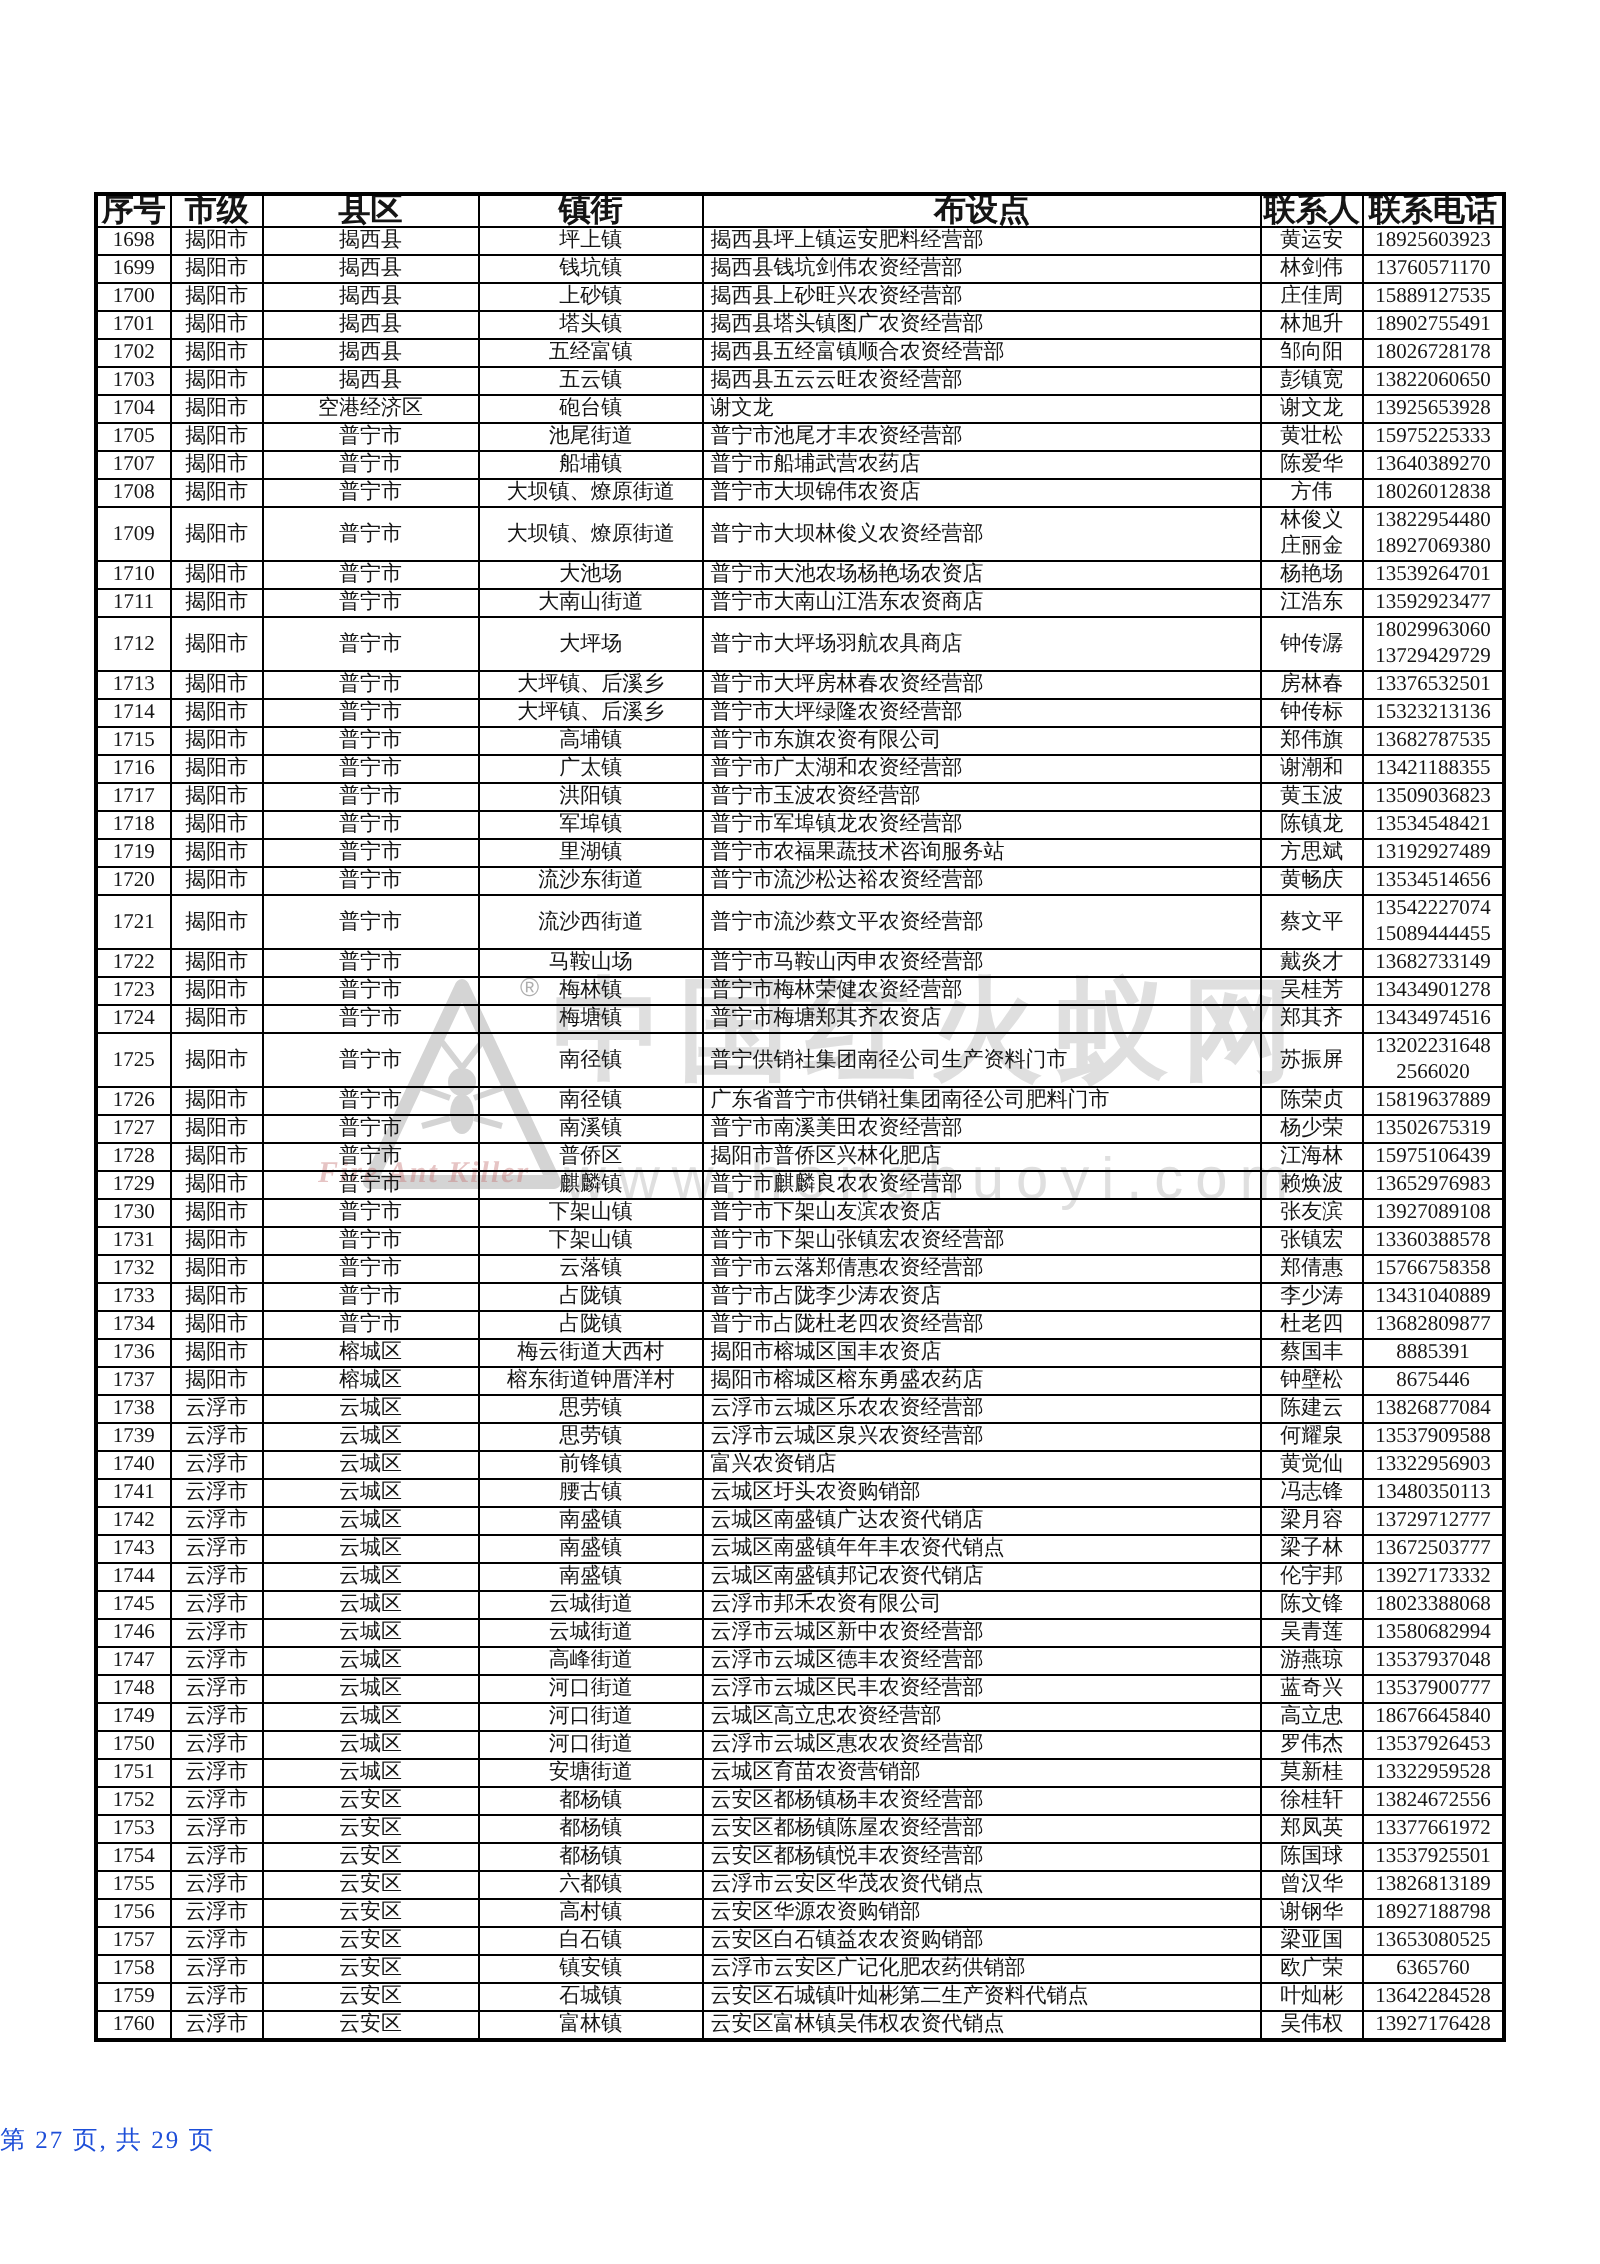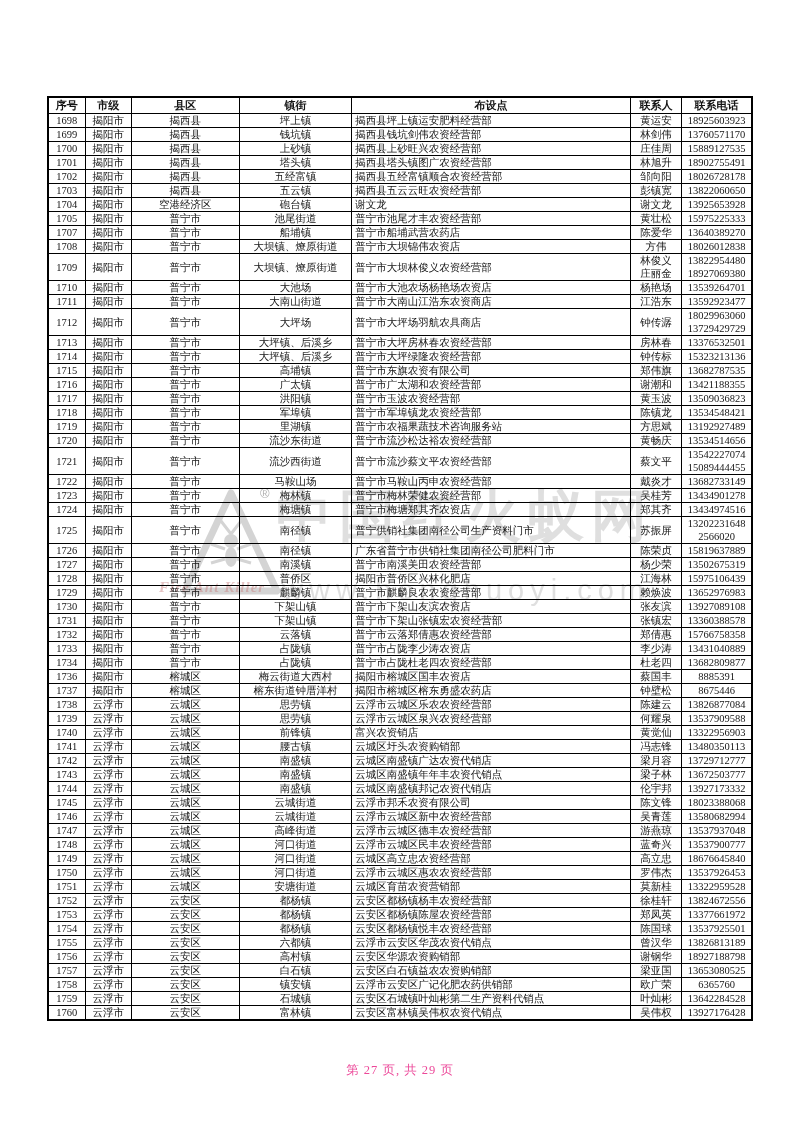--- a/index.html
+++ b/index.html
@@ -16,21 +16,21 @@
     border-collapse:collapse;table-layout:fixed;background:transparent;
     border:2px solid #000;
   }
   .roster th,.roster td{
     border:1px solid #000;
     font-size:10.5px;line-height:13px;
     text-align:center;vertical-align:middle;
     padding:0 1px;overflow:hidden;white-space:pre-line;
     font-weight:normal;color:#151515;
   }
-  .roster th{font-weight:bold;font-size:11px;height:15px;line-height:15px;white-space:nowrap;}
+  .roster th{font-weight:bold;font-size:16px;height:15px;line-height:15px;white-space:nowrap;}
   .roster td{height:12px;}
   .roster td.c4{text-align:left;padding-left:3px;}
   col.col-0{width:37px;}
   col.col-1{width:46px;}
   col.col-2{width:107px;}
   col.col-3{width:112px;}
   col.col-4{width:277px;}
   col.col-5{width:51px;}
   col.col-6{width:70px;}
 
@@ -55,21 +55,21 @@
   #wm-logo{left:181px;top:489px;width:100px;height:108px;opacity:0.38;}
   #wm-reg{
     left:260px;top:486px;font-size:13px;
     color:rgba(120,120,120,0.6);
     font-family:"Liberation Sans",sans-serif;
   }
 
   
   .footer{
     position:absolute;left:0;top:1062px;width:800px;z-index:2;
-    text-align:center;font-size:12.5px;letter-spacing:1px;color:#ec4899;
+    text-align:left;font-size:12.5px;letter-spacing:1px;color:#1d4ed8;
   }
 </style>
 </head>
 <body>
 
 <div class="page">
 
   <div class="wm" id="wm-logo">
     <svg width="100" height="108" viewBox="0 0 100 108">
       <polygon points="50,4 96,102 4,102" fill="none" stroke="#8f8f8f" stroke-width="7" stroke-linejoin="round"></polygon>

